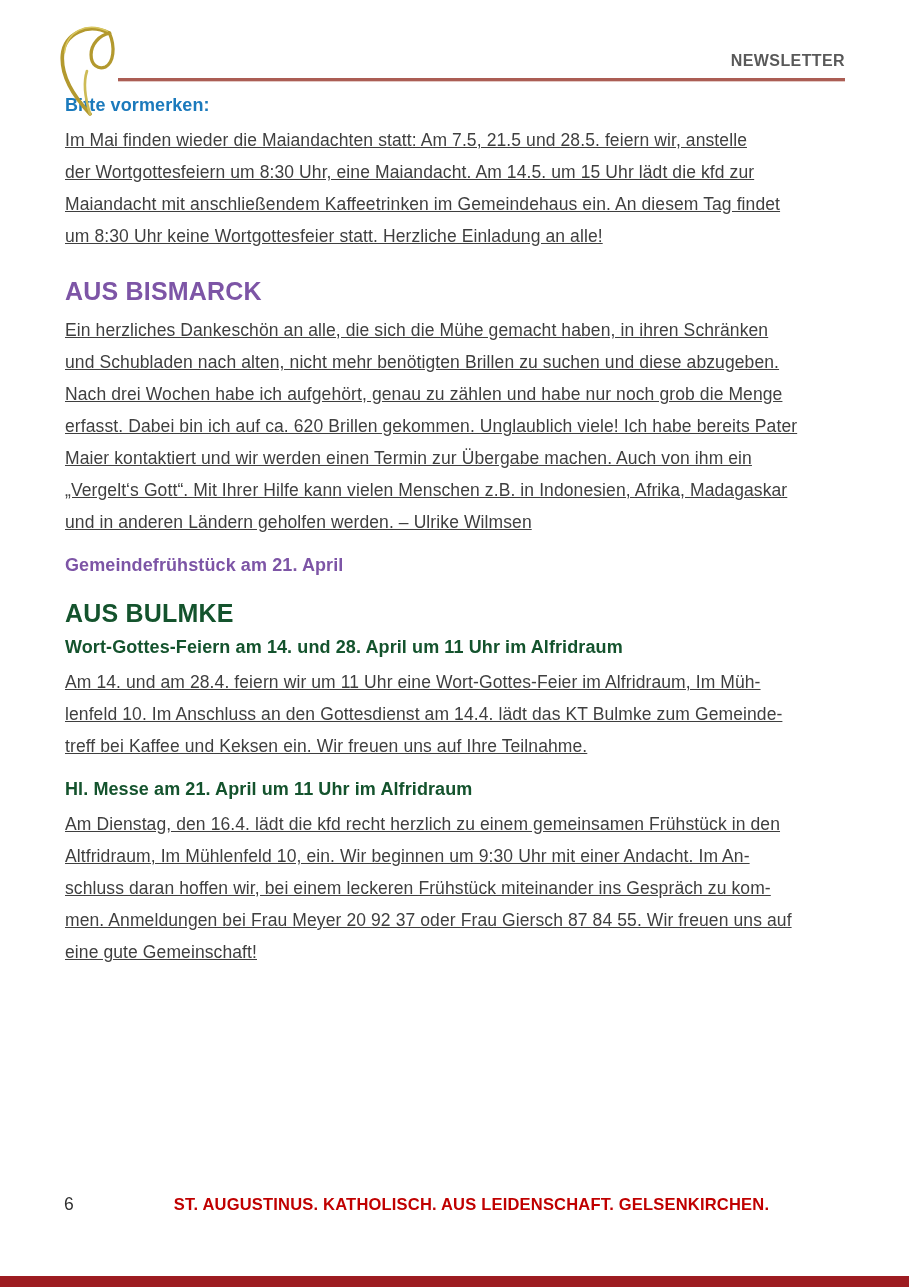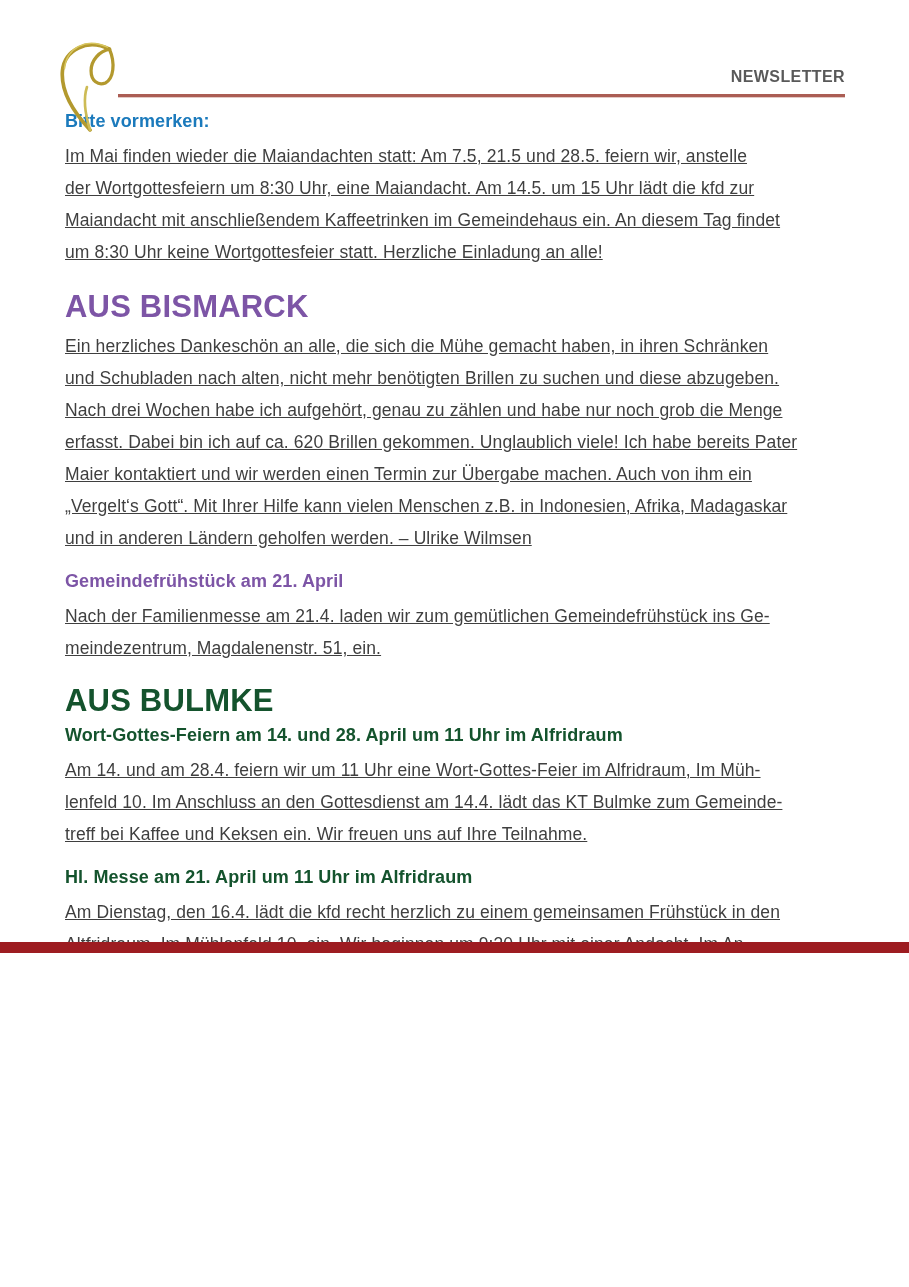--- a/index.html
+++ b/index.html
@@ -1,24 +1,24 @@
 <!DOCTYPE html>
 <html lang="de"><head>
 <meta charset="utf-8">
 <style>
   html, body { margin: 0; padding: 0; background: #ffffff; }
   .page {
     position: relative;
     width: 909px;
-    height: 937px;
+    height: 1287px;
     background: #ffffff;
     font-family: "Liberation Sans", "DejaVu Sans", sans-serif;
     color: #3f3f3f;
     overflow: hidden;
-    margin: 16px auto;
+    margin: 0 auto;
   }
   
   .header { position: relative; height: 82px; }
   .logo { position: absolute; left: 56px; top: 24px; width: 64px; height: 94px; z-index: 2; }
   .masthead {
     position: absolute; right: 64px; top: 52px;
     font-size: 16px; font-weight: bold; color: #595959; letter-spacing: 0.4px;
   }
   .header-rule {
     position: absolute; left: 118px; right: 64px; top: 78px;
@@ -31,21 +31,21 @@
     font-size: 17.5px; line-height: 32px; color: #3f3f3f;
     white-space: pre-line; margin: 8px 0 0 0; letter-spacing: 0.1px; text-decoration: underline;
   }
   .subhead {
     font-size: 18px; font-weight: bold; line-height: 22px;
     margin: 16px 0 0 0; letter-spacing: 0.1px;
   }
   .subhead.first { margin-top: 12px; }
   .subhead.after-head { margin-top: 8px; }
   .section-head {
-    font-size: 31px; font-weight: bold; line-height: 30px;
+    font-size: 25px; font-weight: bold; line-height: 30px;
     margin: 24px 0 0 0; letter-spacing: 0.2px;
   }
   .c-blue   { color: #1b7abc; }
   .c-purple { color: #7d55a6; }
   .c-orange { color: #14532d; }
   
   .footer { position: absolute; left: 0; right: 0; top: 1192px; height: 30px; }
   .page-number {
     position: absolute; left: 64px; top: 2px;
     font-size: 17.5px; color: #303030;
@@ -87,22 +87,20 @@
 
     <div class="para">Ein herzliches Dankeschön an alle, die sich die Mühe gemacht haben, in ihren Schränken
 und Schubladen nach alten, nicht mehr benötigten Brillen zu suchen und diese abzugeben.
 Nach drei Wochen habe ich aufgehört, genau zu zählen und habe nur noch grob die Menge
 erfasst. Dabei bin ich auf ca. 620 Brillen gekommen. Unglaublich viele! Ich habe bereits Pater
 Maier kontaktiert und wir werden einen Termin zur Übergabe machen. Auch von ihm ein
 „Vergelt‘s Gott“. Mit Ihrer Hilfe kann vielen Menschen z.B. in Indonesien, Afrika, Madagaskar
 und in anderen Ländern geholfen werden. – Ulrike Wilmsen</div>
 
     <div class="subhead c-purple">Gemeindefrühstück am 21. April</div>
-    <div class="para">Nach der Familienmesse am 21.4. laden wir zum gemütlichen Gemeindefrühstück ins Ge-
-meindezentrum, Magdalenenstr. 51, ein.</div>
 
     <div class="section-head c-orange" style="margin-top:22px;">AUS BULMKE</div>
 
     <div class="subhead after-head c-orange">Wort-Gottes-Feiern am 14. und 28. April um 11 Uhr im Alfridraum</div>
     <div class="para">Am 14. und am 28.4. feiern wir um 11 Uhr eine Wort-Gottes-Feier im Alfridraum, Im Müh-
 lenfeld 10. Im Anschluss an den Gottesdienst am 14.4. lädt das KT Bulmke zum Gemeinde-
 treff bei Kaffee und Keksen ein. Wir freuen uns auf Ihre Teilnahme.</div>
 
     <div class="subhead c-orange">Hl. Messe am 21. April um 11 Uhr im Alfridraum</div>
 

